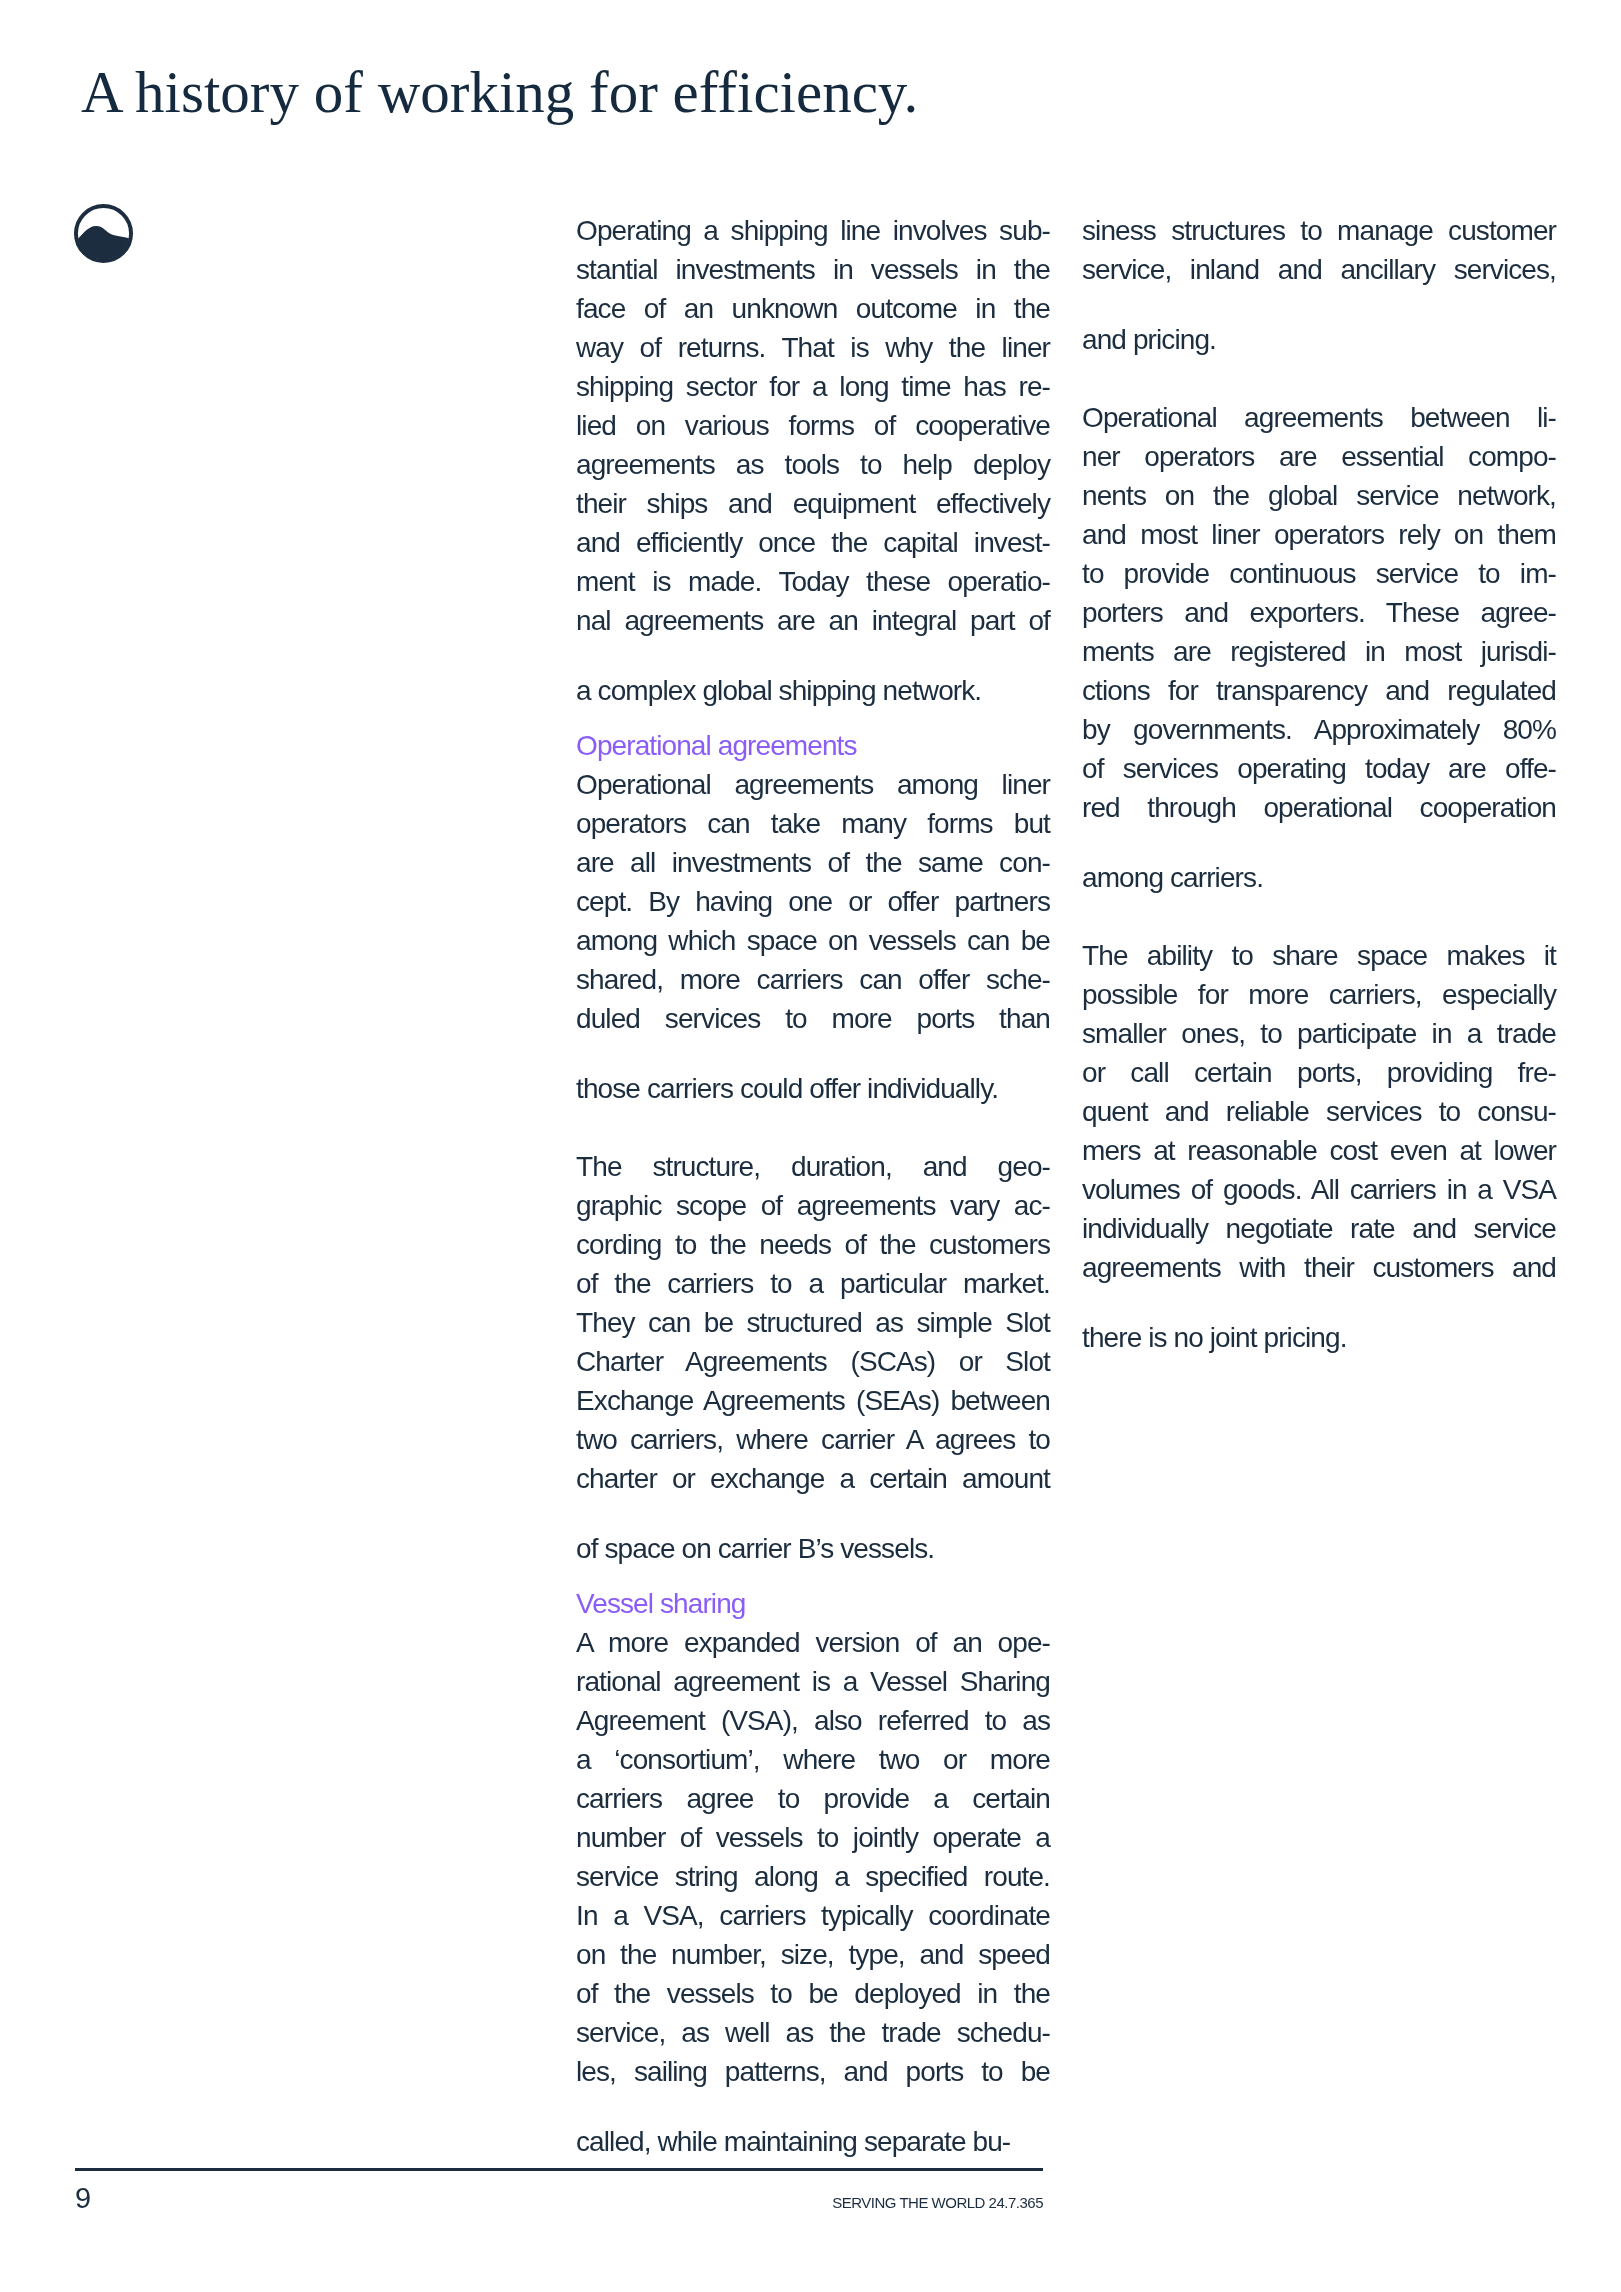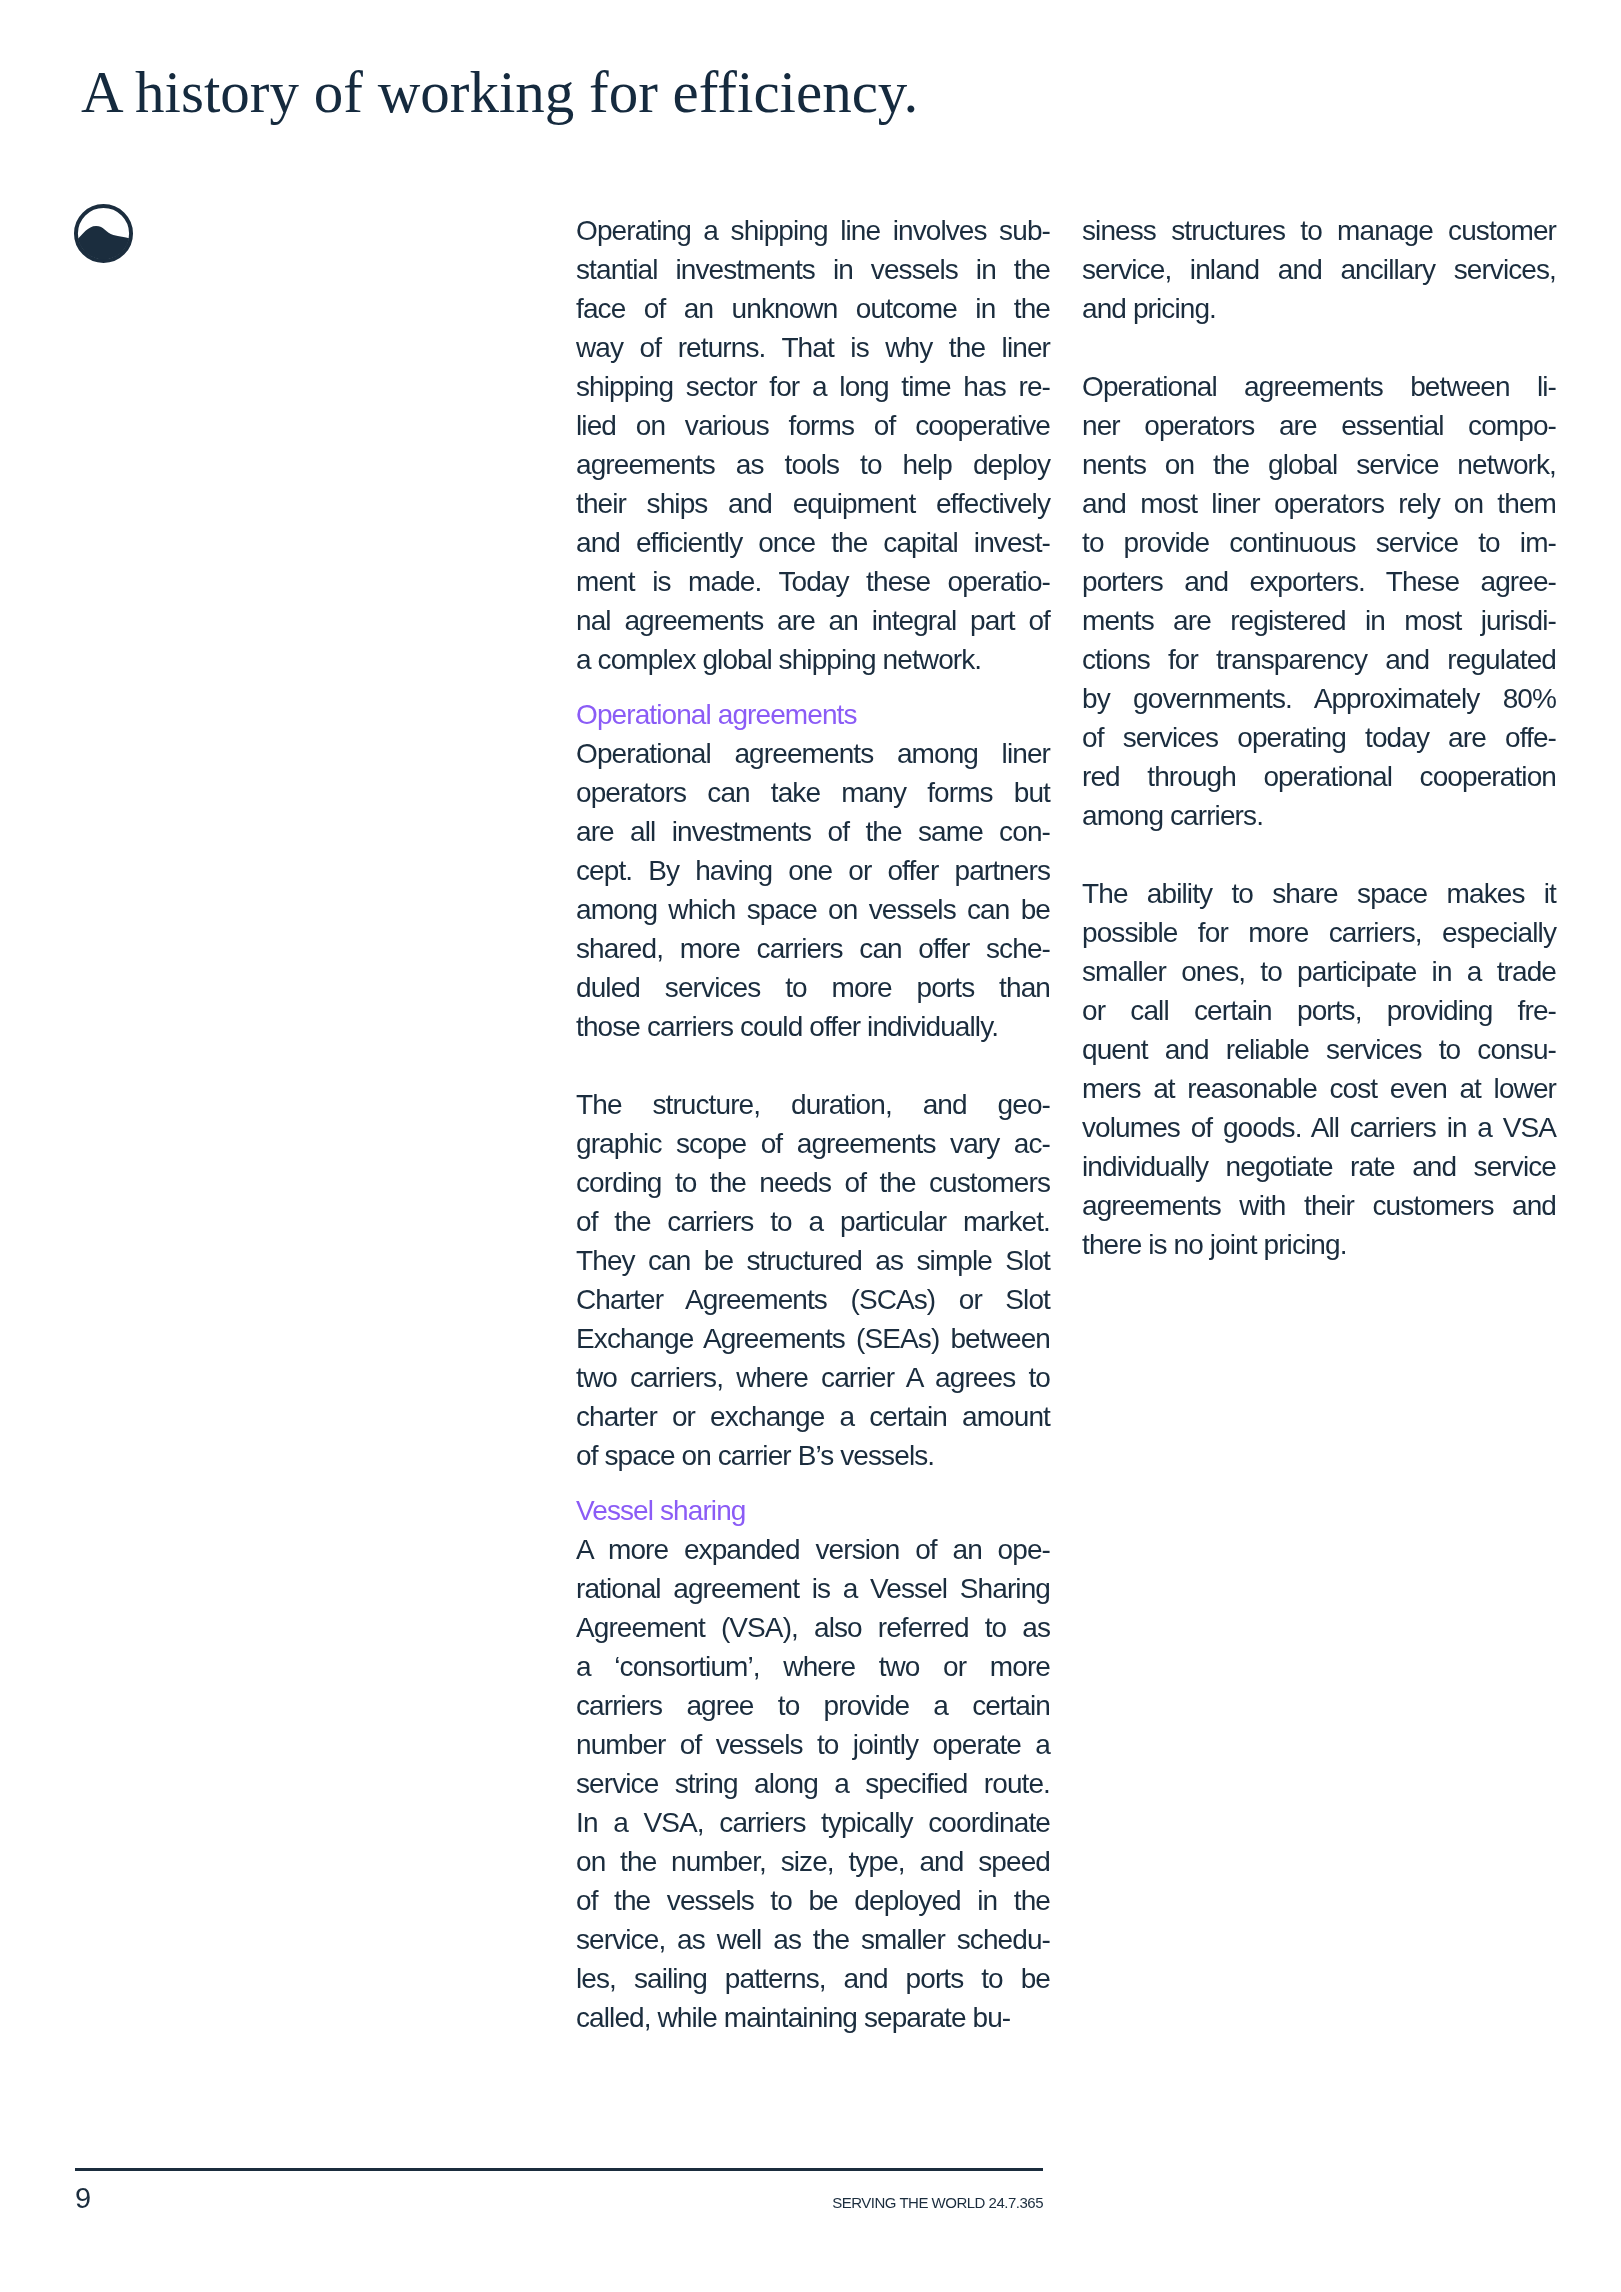--- a/index.html
+++ b/index.html
@@ -53,21 +53,21 @@
   .col > :first-child { margin-top: 0; }
   .heading {
     margin: 16px 0 0 0;
     color: #8b5cf6;
   }
   .heading + .para { margin-top: 0; }
   .line {
     text-align: justify;
     text-align-last: justify;
   }
-  .line.last { text-align-last: left; }
+  .line.last { text-align-last: left; margin-top: 31px; }
   .footer-rule {
     position: absolute;
     left: 75px;
     top: 2168px;
     width: 968px;
     height: 2.9px;
     background: #1b2d3e;
   }
   .footer-row {
     position: absolute;
@@ -153,21 +153,21 @@
           <div class="line">A more expanded version of an ope-</div>
           <div class="line">rational agreement is a Vessel Sharing</div>
           <div class="line">Agreement (VSA), also referred to as</div>
           <div class="line">a ‘consortium’, where two or more</div>
           <div class="line">carriers agree to provide a certain</div>
           <div class="line">number of vessels to jointly operate a</div>
           <div class="line">service string along a specified route.</div>
           <div class="line">In a VSA, carriers typically coordinate</div>
           <div class="line">on the number, size, type, and speed</div>
           <div class="line">of the vessels to be deployed in the</div>
-          <div class="line">service, as well as the smaller schedu-</div>
+          <div class="line">service, as well as the trade schedu-</div>
           <div class="line">les, sailing patterns, and ports to be</div>
           <div class="line last">called, while maintaining separate bu-</div>
         </div>
       </section>
     <section class="col col-right">
         <div class="para">
           <div class="line">siness structures to manage customer</div>
           <div class="line">service, inland and ancillary services,</div>
           <div class="line last">and pricing.</div>
         </div>

